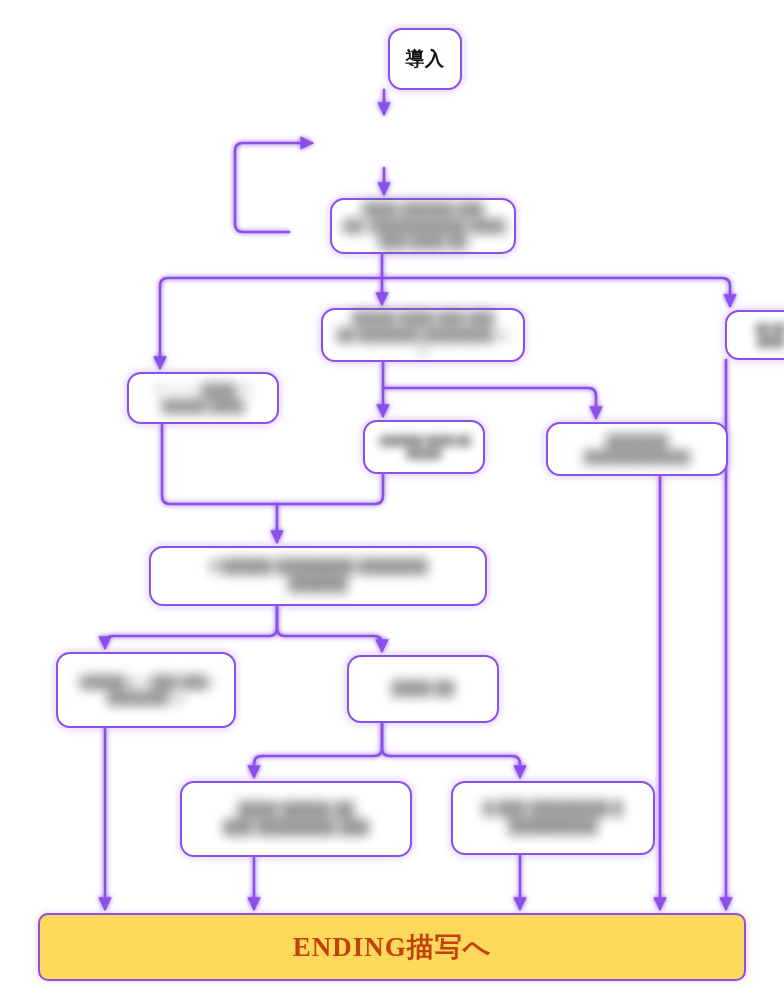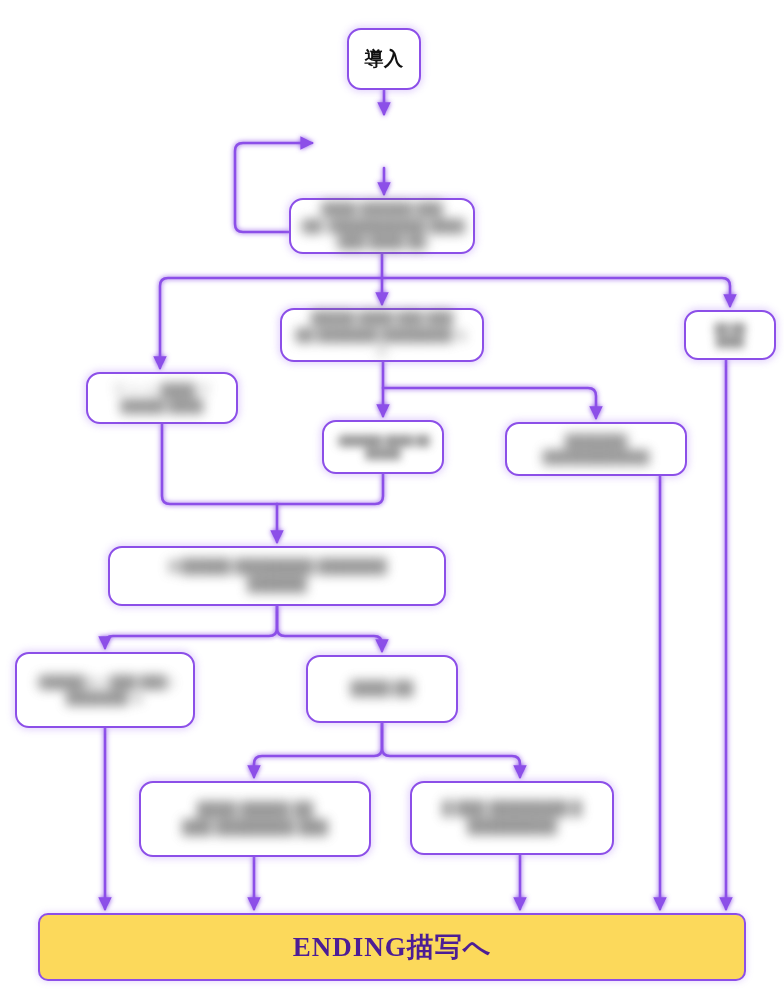--- a/index.html
+++ b/index.html
@@ -30,20 +30,21 @@
     border-radius: 14px;
     background: #ffffff;
     display: flex;
     align-items: center;
     justify-content: center;
     text-align: center;
     color: #111111;
     line-height: 1.32;
     box-shadow: 0 0 7px 2px rgba(164,116,245,0.30);
     z-index: 3;
+    margin-left: 41px;
   }
   .node-text {
     display: block;
     padding: 0 8px;
     white-space: pre-line;
   }
   .clear .node-text {
     font-size: 19px;
     font-weight: 700;
     letter-spacing: 0.5px;
@@ -67,21 +68,21 @@
     background: #fcd95b;
     display: flex;
     align-items: center;
     justify-content: center;
     z-index: 3;
     box-shadow: 0 0 6px 1px rgba(164,116,245,0.25);
   }
   .ending-bar .node-text {
     font-size: 27px;
     font-weight: 700;
-    color: #4c1d95;
+    color: #c2410c;
     letter-spacing: 1px;
   }
 </style>
 </head>
 <body>
 
 <div id="chart-root">
 
   <svg id="edge-layer" viewBox="0 0 784 1005" width="784" height="1005">
     <defs>

